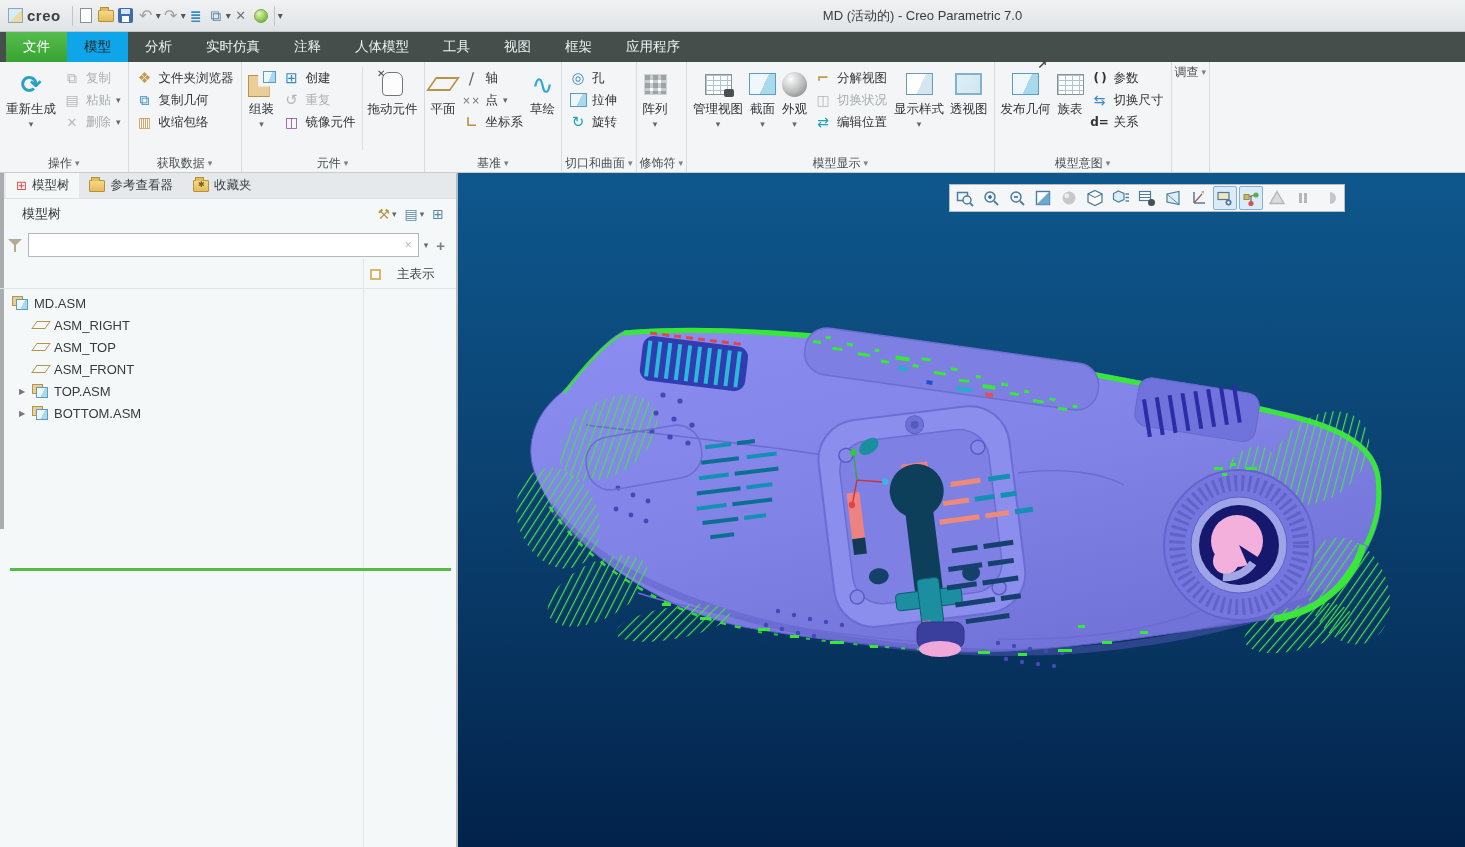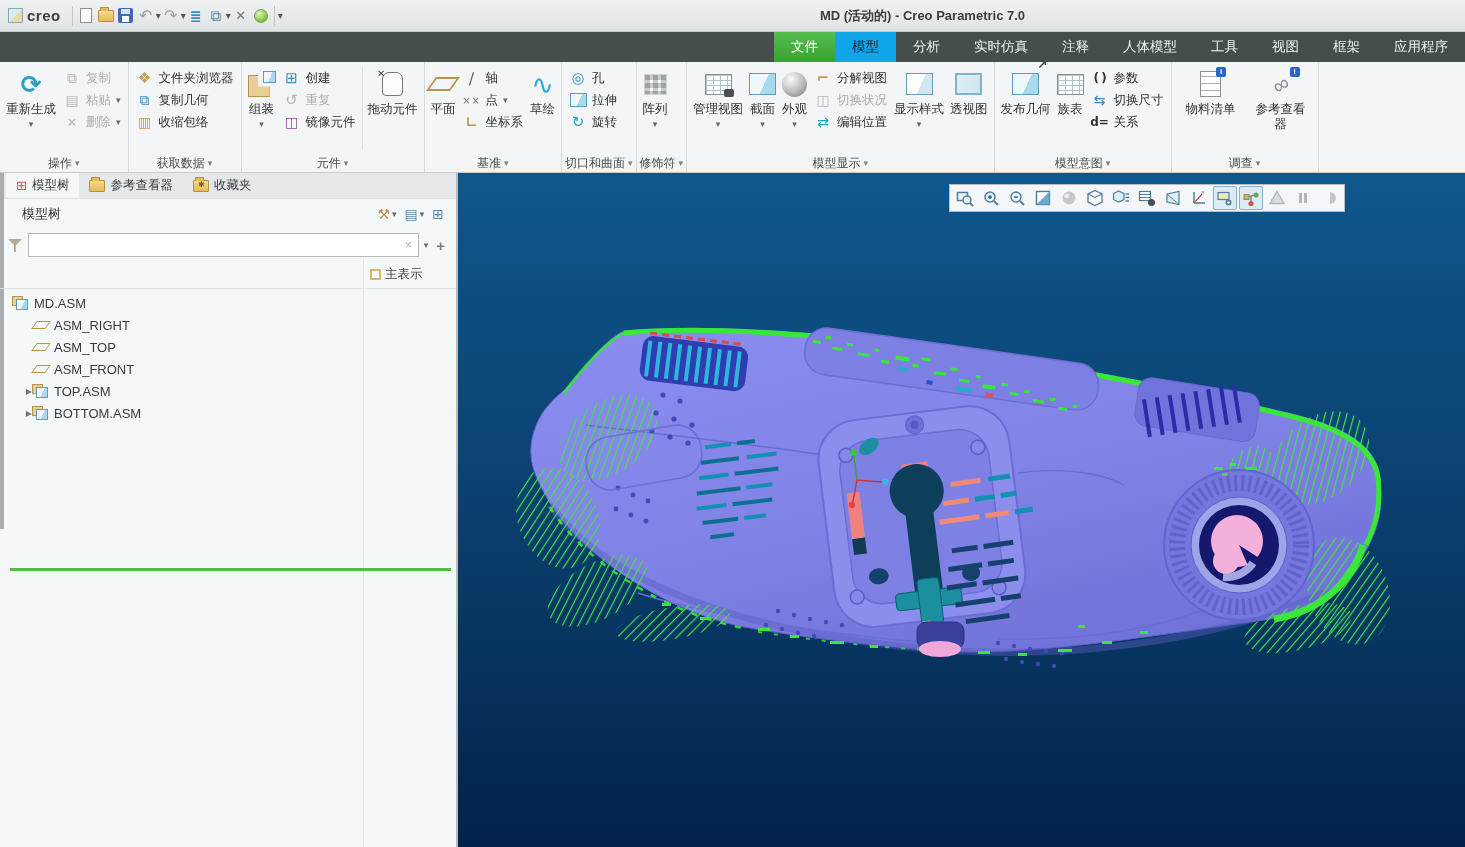--- a/index.html
+++ b/index.html
@@ -3,21 +3,21 @@
 <meta charset="utf-8">
 <style>
   html,body{margin:0;padding:0;width:1465px;height:847px;overflow:hidden;
     font-family:"Liberation Sans","DejaVu Sans",sans-serif;background:#e9ebed;
     -webkit-font-smoothing:antialiased;}
   *{box-sizing:border-box;}
 
   
   .titlebar{height:32px;background:linear-gradient(#f0f2f3,#e0e3e5);border-bottom:1px solid #c3c6c8;
     position:relative;display:flex;align-items:center;}
-  .title-text{position:absolute;left:380px;right:0;text-align:center;font-size:13px;color:#3c3c3c;pointer-events:none;font-weight:bold;}
+  .title-text{position:absolute;left:380px;right:0;text-align:center;font-size:13px;color:#3c3c3c;pointer-events:none;}
   .qat{display:flex;align-items:center;padding-left:8px;z-index:2;}
   .logo{display:flex;align-items:center;gap:4px;padding-right:8px;}
   .logo-cube{width:15px;height:15px;border:1px solid #8fa6b4;background:linear-gradient(135deg,#d6ecf6 0 52%,#ecd9a8 52%);}
   .logo-text{font-size:15px;font-weight:bold;color:#404040;letter-spacing:.5px;}
   .vsep{width:1px;height:20px;background:#c2c5c7;margin:0 3px;}
   .qbtn{min-width:20px;height:22px;display:inline-flex;align-items:center;justify-content:center;border-radius:2px;}
   .qcaret{font-size:10px;color:#555;}
   .page-ic{width:12px;height:15px;background:#fff;border:1px solid #8a9096;}
   .folder-ic{width:16px;height:12px;background:linear-gradient(#f6d98a,#e5bb58);border:1px solid #b5903e;border-radius:1px;position:relative;}
   .folder-ic::before{content:"";position:absolute;top:-4px;left:1px;width:7px;height:3px;background:#e5bb58;border:1px solid #b5903e;border-bottom:none;}
@@ -26,21 +26,21 @@
   .floppy-ic::after{content:"";position:absolute;bottom:1px;left:4px;right:4px;height:6px;background:#fff;}
   .g-undo::before{content:"↶";font-size:16px;color:#9aa0a4;}
   .g-redo::before{content:"↷";font-size:16px;color:#9aa0a4;}
   .g-player::before{content:"≣";font-size:14px;color:#3a8cc0;font-weight:bold;}
   .g-windows::before{content:"⧉";font-size:15px;color:#5a87a6;}
   .g-close::before{content:"✕";font-size:13px;color:#6e7478;font-weight:bold;}
   .orb{width:14px;height:14px;border-radius:50%;border:1px solid #78a44c;
     background:radial-gradient(circle at 35% 30%,#e2f3bc,#94cc56 55%,#5d9a2c);}
 
   
-  .tabbar{height:30px;background:#454e4b;display:flex;align-items:stretch;padding-left:6px;justify-content:flex-end;}
+  .tabbar{height:30px;background:#454e4b;display:flex;align-items:stretch;padding-left:6px;}
   .tab{padding:0 17px;display:flex;align-items:center;font-size:13.5px;color:#eef1f1;cursor:default;}
   .tab.file{background:linear-gradient(#55bd4e,#38a233);color:#fff;}
   .tab.active{background:#0ea5e9;color:#262626;}
 
   
   .ribbon{height:111px;background:#f3f5f6;border-bottom:1px solid #c9cccd;display:flex;align-items:stretch;}
   .rgroup{display:flex;flex-direction:column;border-right:1px solid #d8dbdc;padding:1px 3px 0;}
   .rcontent{flex:1;display:flex;align-items:stretch;}
   .rlabel{height:18px;display:flex;align-items:center;justify-content:center;font-size:12px;color:#4a4f52;gap:3px;}
   .rlabel::after{content:"▾";font-size:9px;color:#798084;}
@@ -137,24 +137,24 @@
   .filterrow{height:32px;display:flex;align-items:center;gap:5px;padding:0 8px;}
   .funnel{position:relative;width:15px;height:15px;flex:none;}
   .funnel::before{content:"";position:absolute;top:1px;left:0;border-left:7px solid transparent;
     border-right:7px solid transparent;border-top:7px solid #b3ab93;}
   .funnel::after{content:"";position:absolute;top:7px;left:6px;width:2px;height:7px;background:#b3ab93;}
   .filterbox{flex:1;height:24px;background:#fff;border:1px solid #b4b8ba;display:flex;align-items:center;padding:0 4px;}
   .filterbox input{flex:1;border:none;outline:none;font-size:12px;background:transparent;}
   .clearx{color:#b4b8ba;font-size:12px;padding:0 2px;}
   .plusbtn{color:#7a8084;font-size:15px;font-weight:bold;padding:0 3px;}
   .colhead{height:28px;display:flex;align-items:center;border-bottom:1px solid #e0e3e5;position:relative;font-size:12.5px;color:#3c4043;}
-  .colhead .main-rep{position:absolute;left:370px;display:flex;align-items:center;gap:4px;}
+  .colhead .main-rep{position:absolute;left:370px;display:flex;align-items:center;gap:16px;}
   .mainrep-ic{width:11px;height:11px;border:2px solid #d8b868;background:#fff;}
   .coldivider{position:absolute;left:363px;top:86px;bottom:0;width:1px;background:#e4e7e9;}
-  .treearea{flex:1;position:relative;padding-top:3px;text-align:right;}
+  .treearea{flex:1;position:relative;padding-top:3px;}
   .trow{height:22px;display:flex;align-items:center;font-size:13px;color:#3a3a3a;}
   .ind0{padding-left:12px;}
   .ind1{padding-left:34px;}
   .arrowslot{width:13px;flex:none;font-size:8px;color:#777;}
   .ticon{margin-right:6px;flex:none;}
   .asm-ic{position:relative;width:16px;height:14px;}
   .asm-ic::before{content:"";position:absolute;left:0;top:0;width:9px;height:8px;background:#e9cf97;border:1px solid #b5954e;}
   .asm-ic::after{content:"";position:absolute;right:0;bottom:0;width:10px;height:9px;
     background:linear-gradient(115deg,#eef8fc 0 55%,#a9d9ec 55%);border:1px solid #5d9cbd;}
   .green-line{position:absolute;left:10px;right:5px;top:279px;height:3px;background:#55bb44;}
@@ -452,34 +452,20 @@
           <span>关系</span>
           </div>
       </div>
     </div>
     <div class="rlabel">
         <span>模型意图</span>
       </div>
   </div>
 
   <div class="rgroup">
-    <div class="rcontent">
-      <div class="bigbtn" style="width:72px;">
-        <span class="bicon">
-            <span class="pagelist-ic ibadge"></span>
-          </span>
-        <span>物料清单</span>
-      </div>
-      <div class="bigbtn" style="width:68px;">
-        <span class="bicon">
-            <span class="chain-ic ibadge"></span>
-          </span>
-        <span>参考查看器</span>
-      </div>
-    </div>
     <div class="rlabel">
         <span>调查</span>
       </div>
   </div>
 
 </div>
 
 <div class="mainrow">
 
   <div class="panel">

